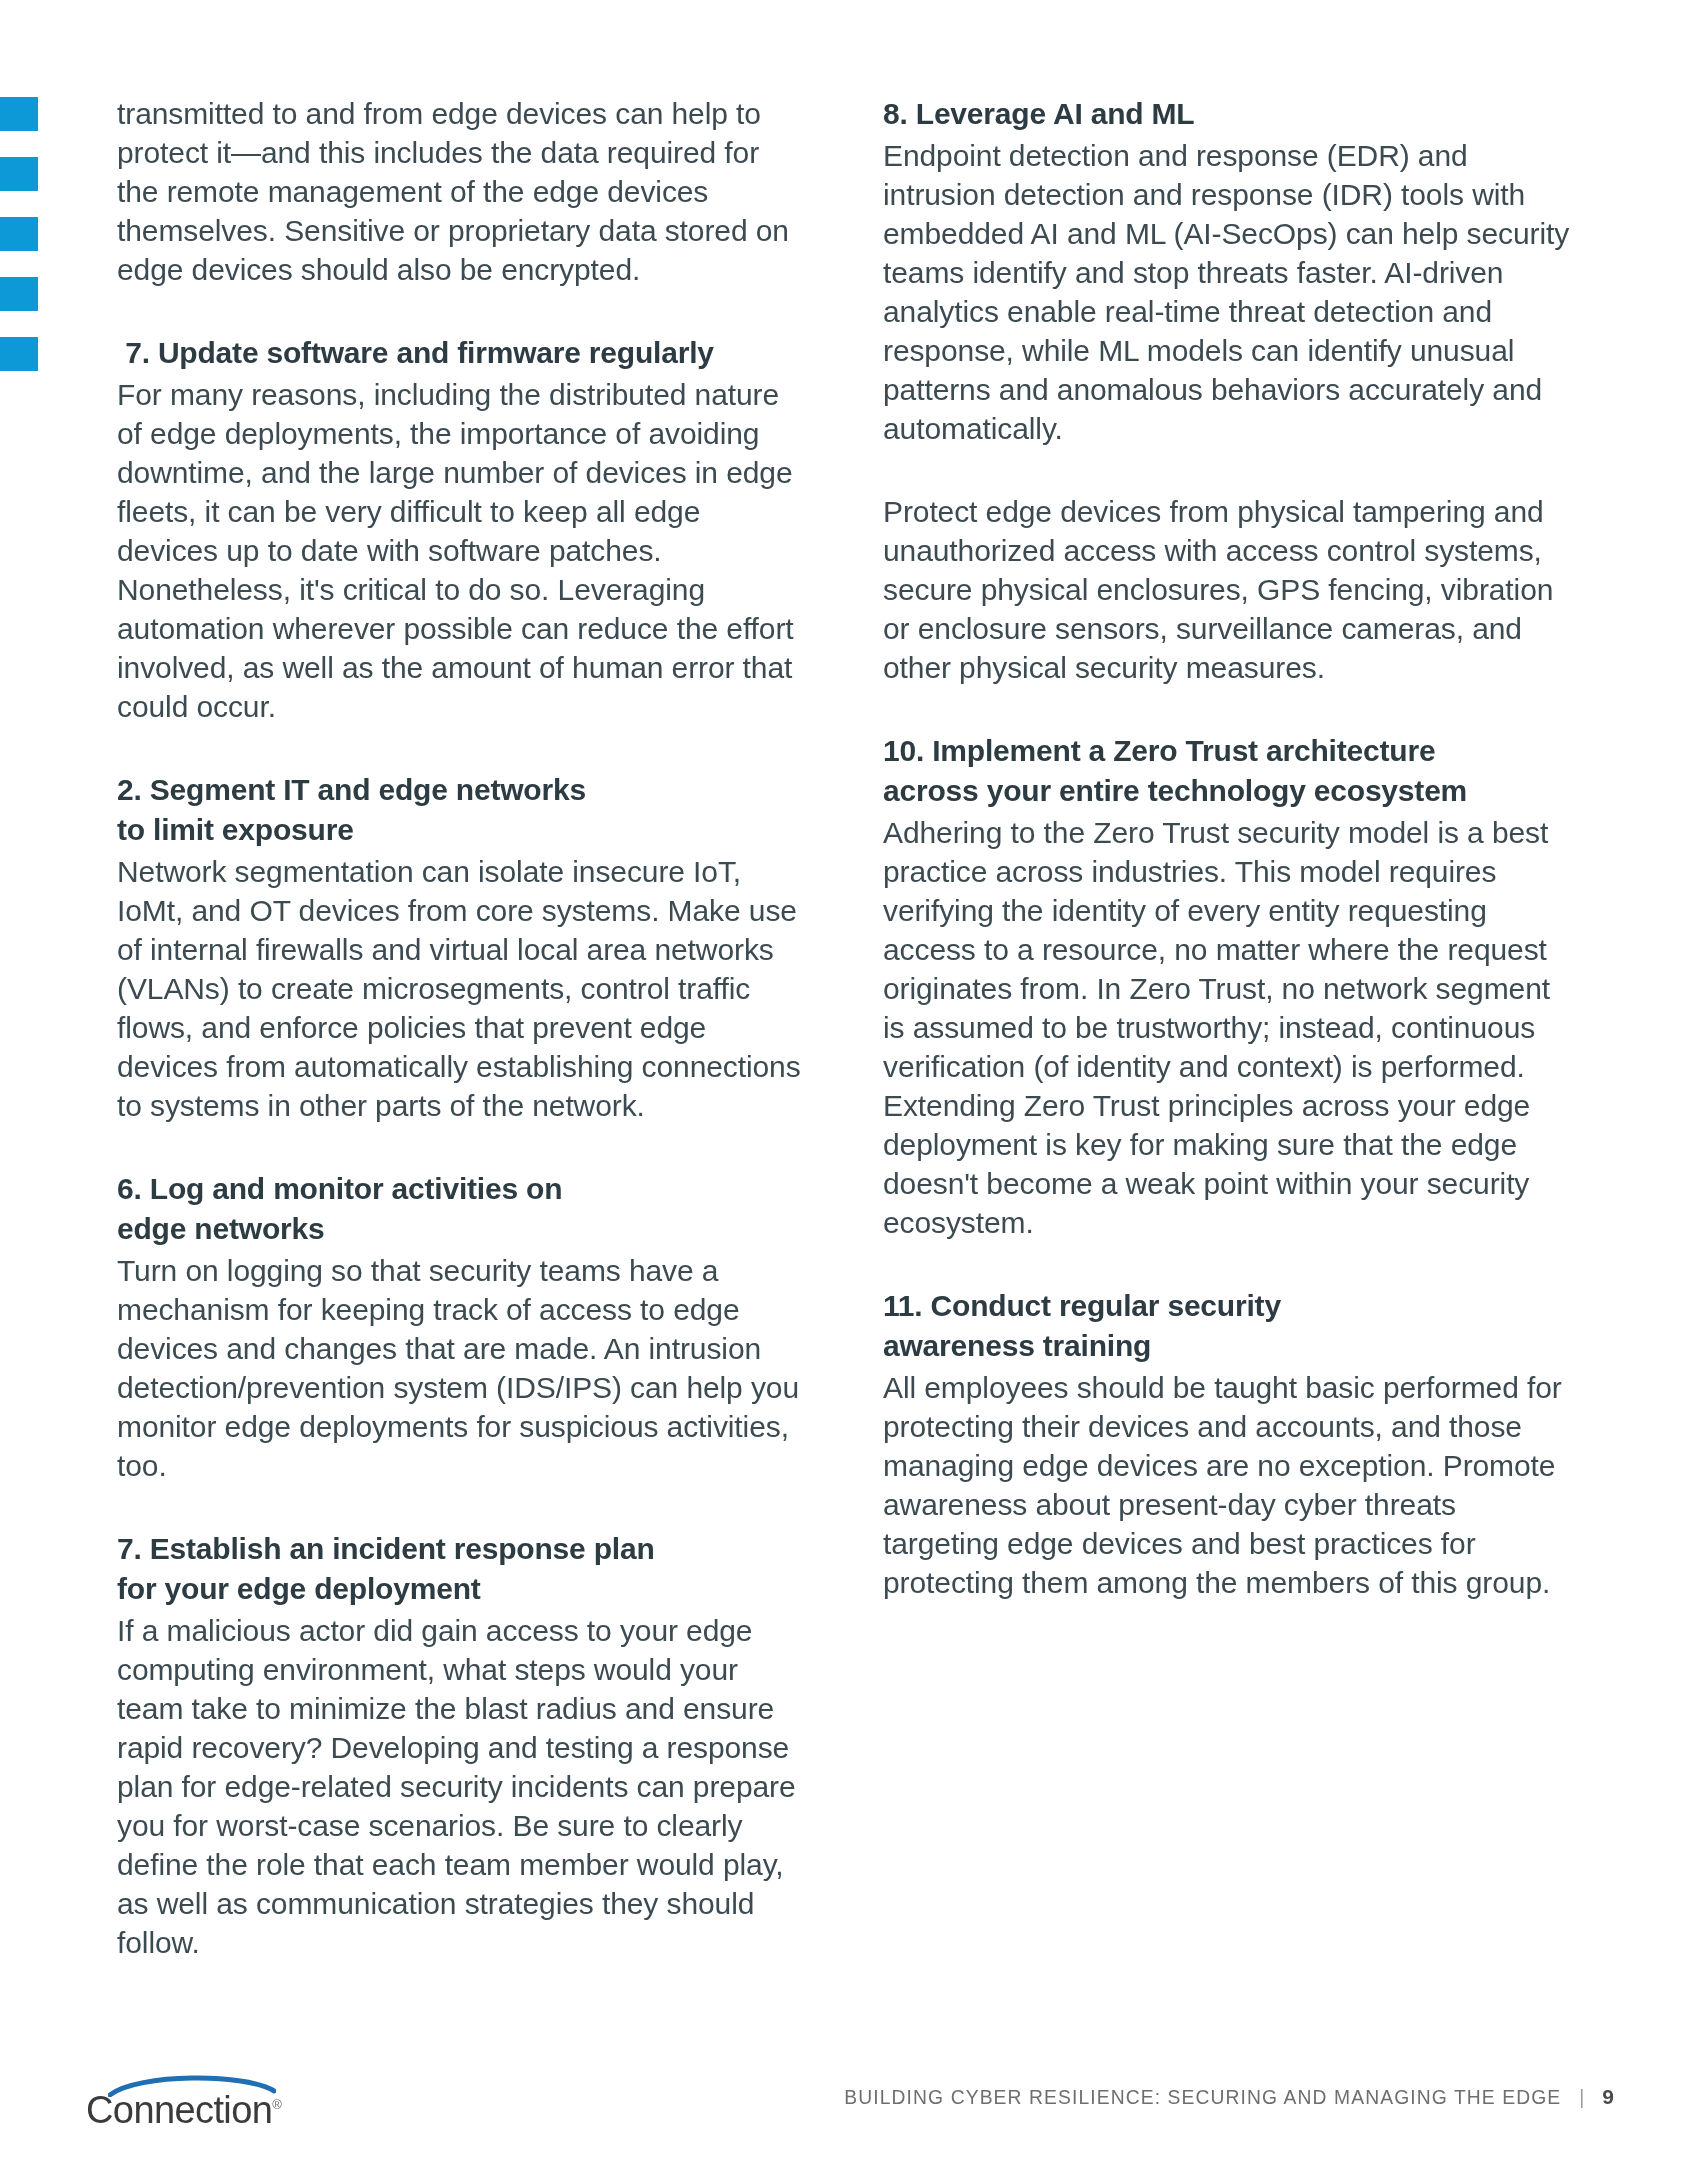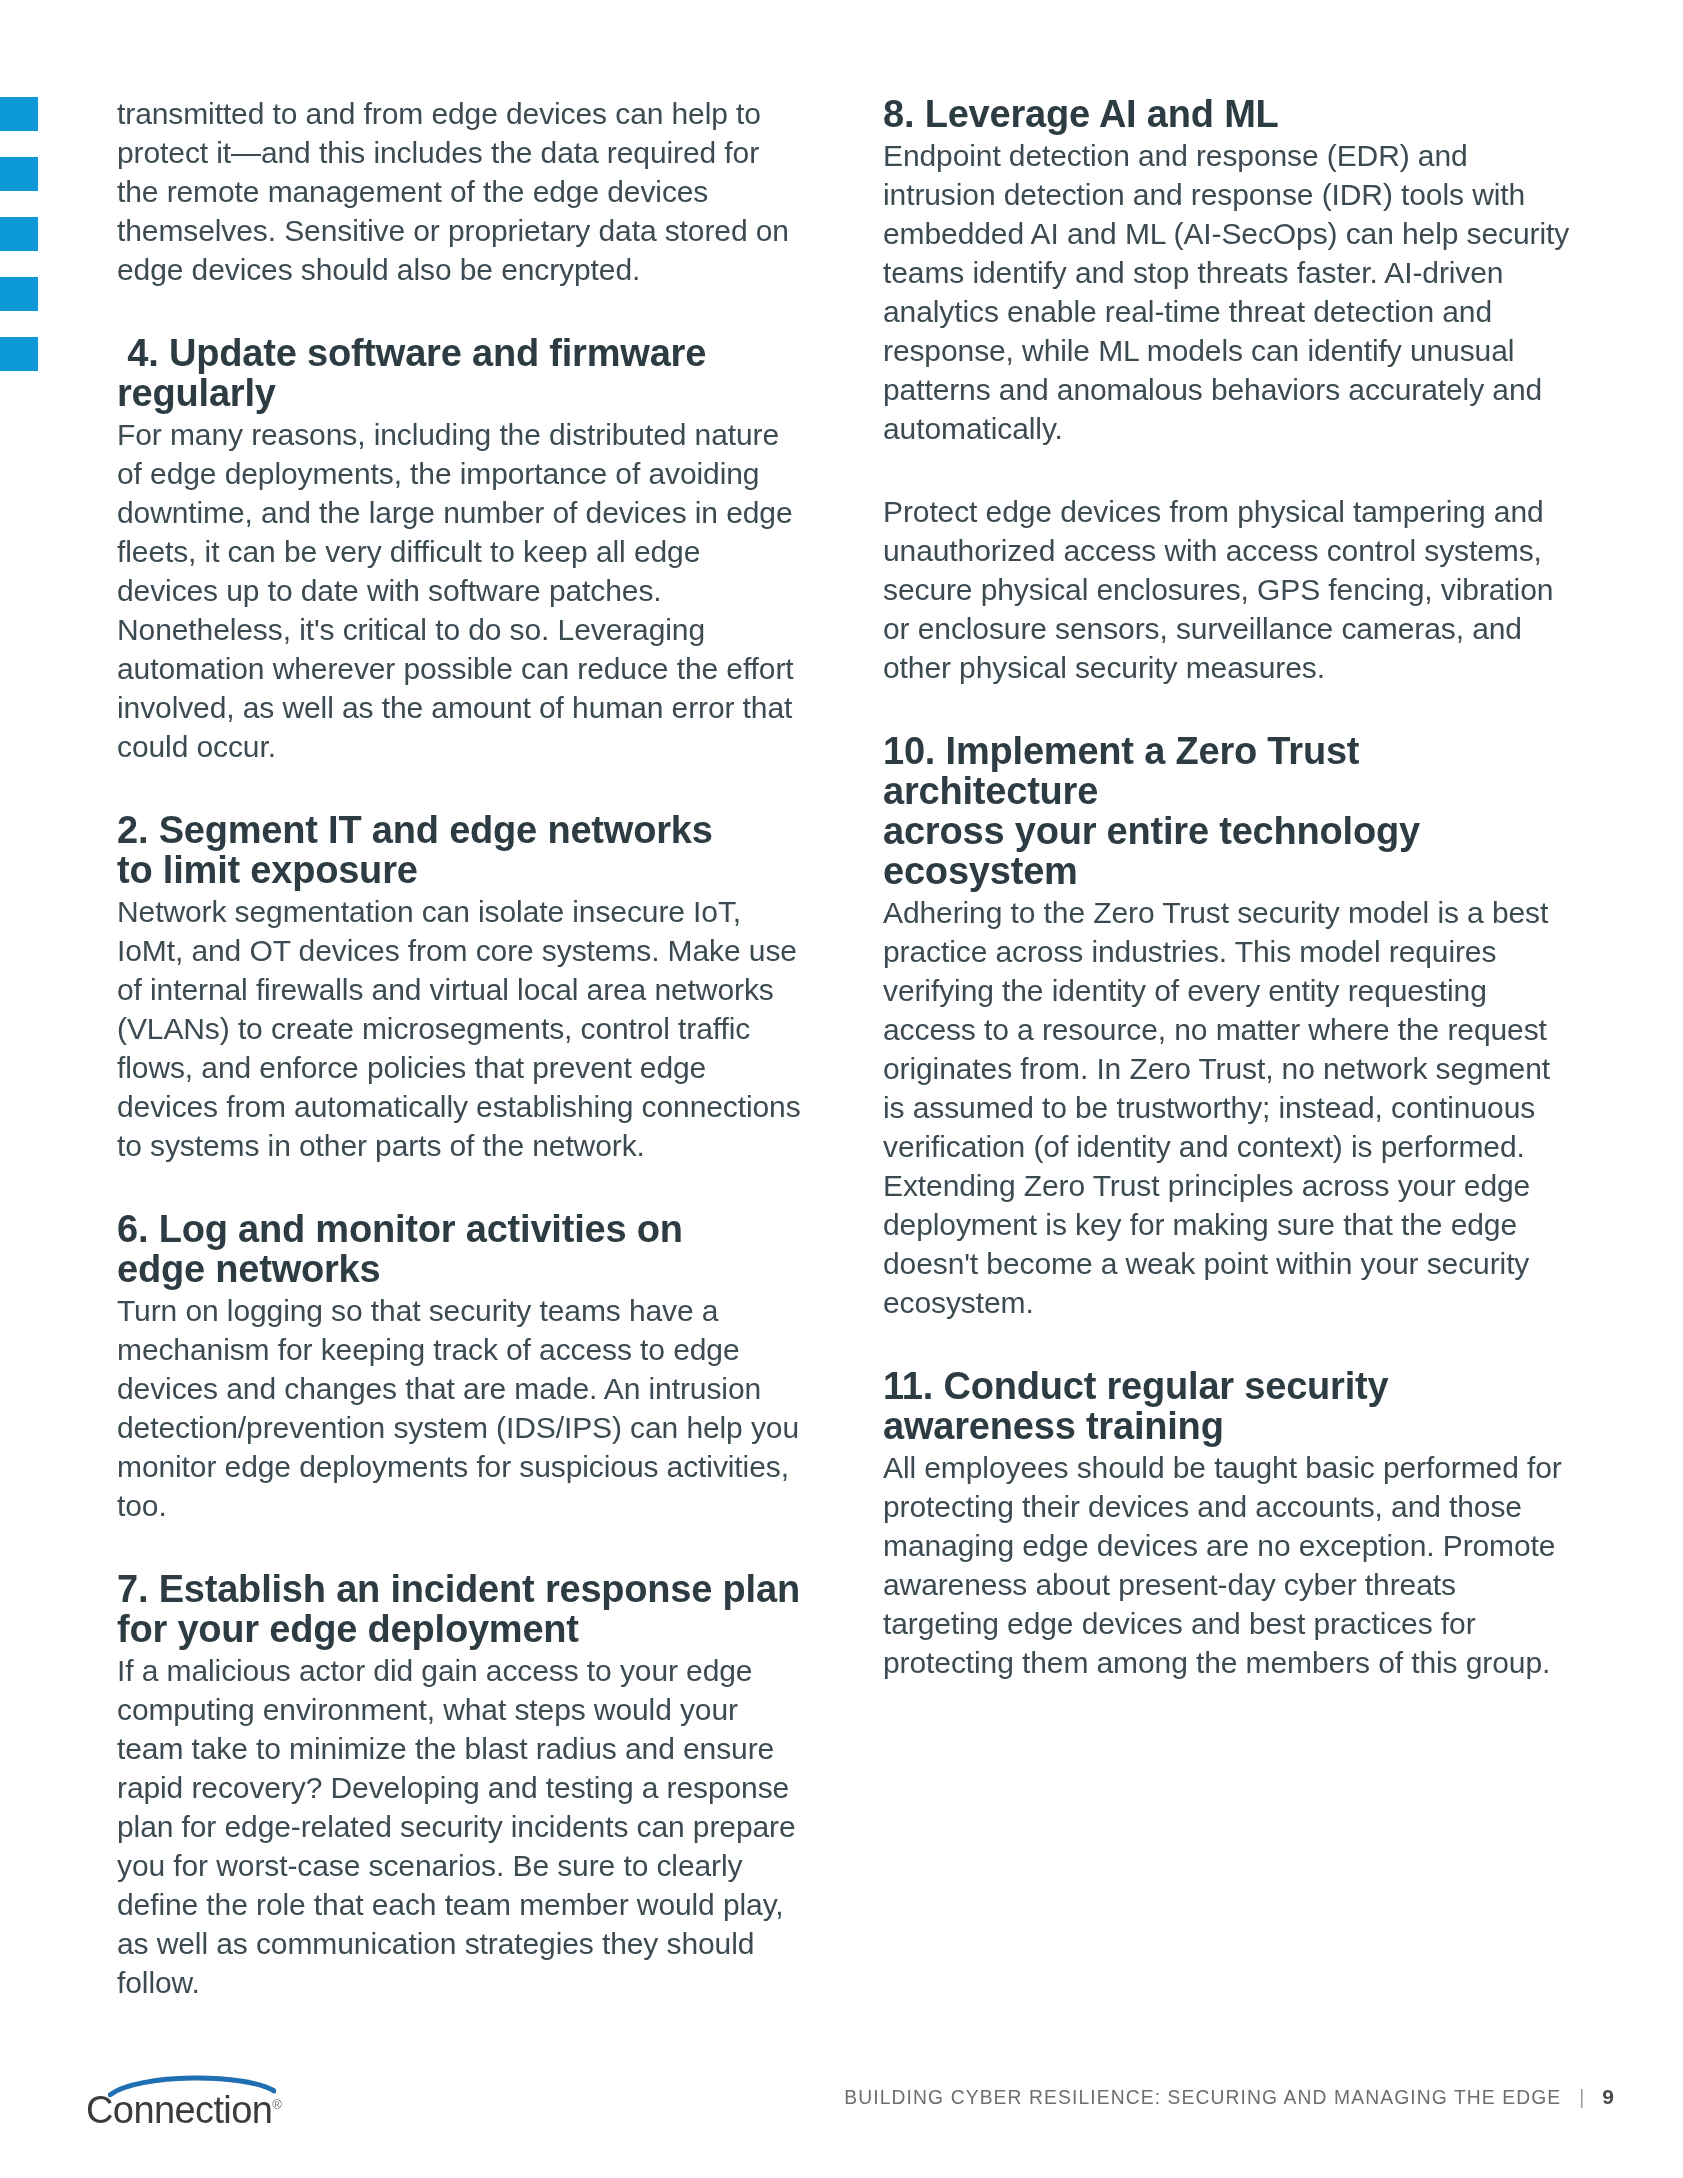--- a/index.html
+++ b/index.html
@@ -55,21 +55,21 @@
     gap: 77px;
   }
   .col {
     width: 689px;
     flex: 0 0 689px;
   }
 
   .sec { margin-bottom: 44px; }
 
   h2.heading {
-    font-size: 38px;
+    font-size: 30px;
     line-height: 40px;
     font-weight: bold;
     color: #2d3b42;
     margin: 0 0 2px 0;
     letter-spacing: -0.2px;
     white-space: pre-wrap;
   }
   p.body {
     font-size: 30px;
     line-height: 39px;
@@ -162,21 +162,21 @@
 
   <div class="columns">
 
     <div class="col">
 
       <div class="sec">
         <p class="body">transmitted to and from edge devices can help to protect it—and this includes the data required for the remote management of the edge devices themselves. Sensitive or proprietary data stored on edge devices should also be encrypted.</p>
       </div>
 
       <div class="sec">
-        <h2 class="heading"> 4. Update software and firmware regularly</h2>
+        <h2 class="heading"> 7. Update software and firmware regularly</h2>
         <p class="body">For many reasons, including the distributed nature of edge deployments, the importance of avoiding downtime, and the large number of devices in edge fleets, it can be very difficult to keep all edge devices up to date with software patches. Nonetheless, it's critical to do so. Leveraging automation wherever possible can reduce the effort involved, as well as the amount of human error that could occur.</p>
       </div>
 
       <div class="sec">
         <h2 class="heading">2. Segment IT and edge networks
 to limit exposure</h2>
         <p class="body">Network segmentation can isolate insecure IoT, IoMt, and OT devices from core systems. Make use of internal firewalls and virtual local area networks (VLANs) to create microsegments, control traffic flows, and enforce policies that prevent edge devices from automatically establishing connections to systems in other parts of the network.</p>
       </div>
 
       <div class="sec">

